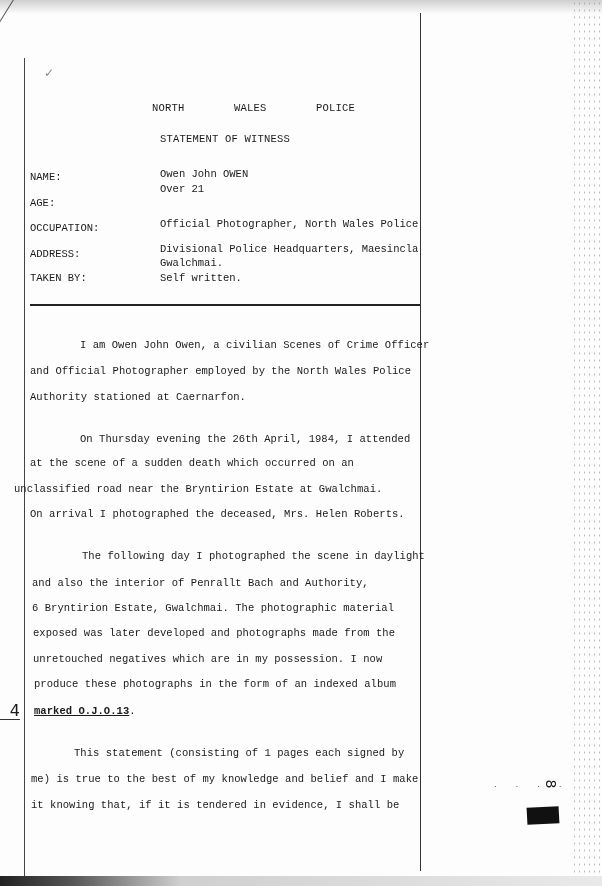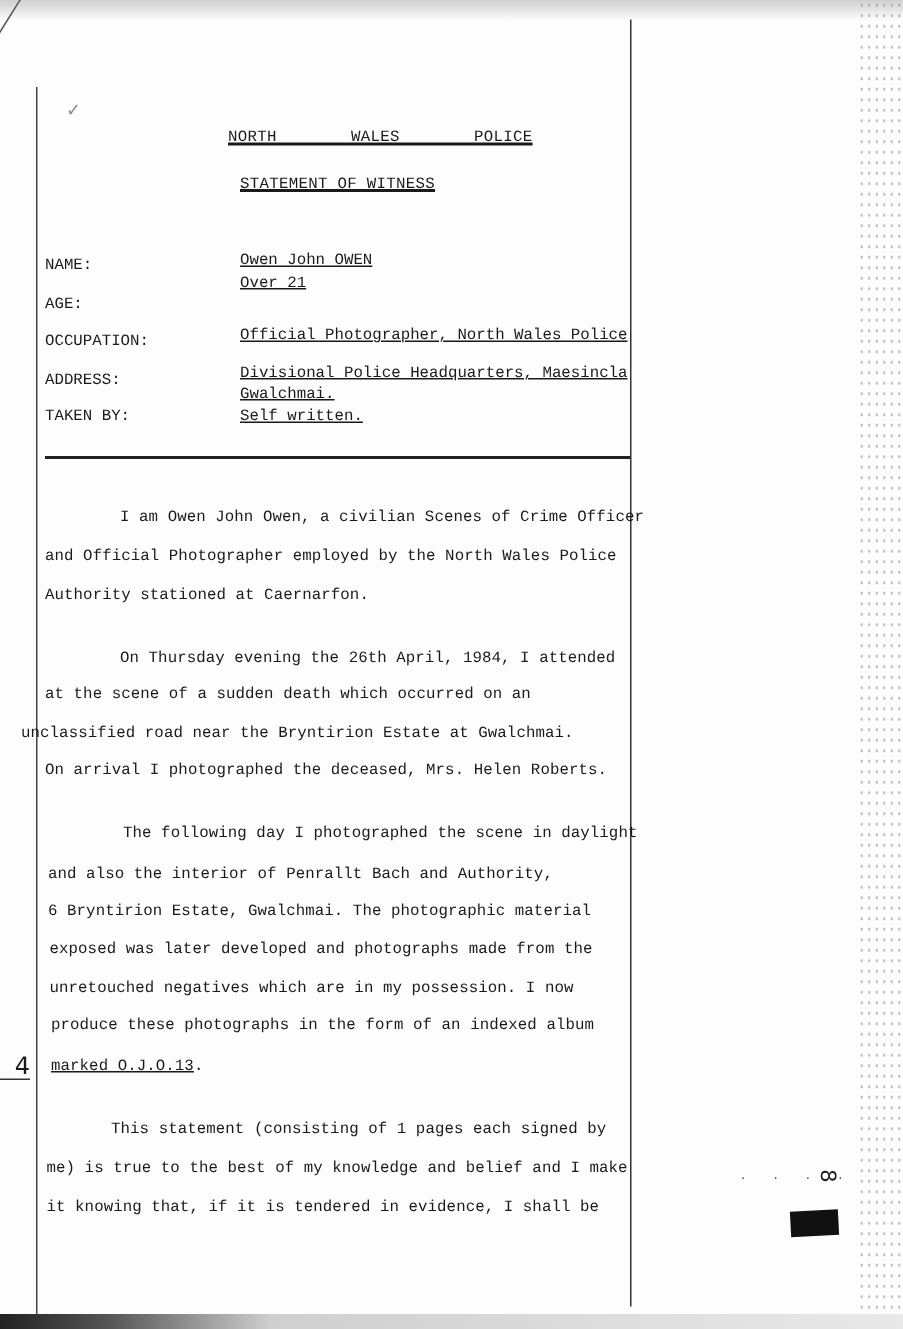--- a/index.html
+++ b/index.html
@@ -22,32 +22,32 @@
   .speckle-strip {
     position: absolute; left: 572px; top: 0; width: 30px; height: 886px;
     background-image: radial-gradient(#777 0.6px, transparent 0.8px);
     background-size: 5px 7px; opacity: 0.5;
   }
   .bottom-shade {
     position: absolute; left: 0; top: 876px; width: 602px; height: 10px;
     background: linear-gradient(90deg, #222 0, #555 12%, #cfcfcf 30%, #e9e9e9 100%);
   }
   .tick { position: absolute; left: 44px; top: 66px; font-family: "DejaVu Sans", sans-serif; font-size: 12px; color: #888; }
-  .header { position: absolute; font-size: 10.5px; text-decoration: underline; text-decoration-thickness: 1.5px; letter-spacing: 0.2px; }
+  .header { position: absolute; font-size: 10.5px; text-decoration-thickness: 1.5px; letter-spacing: 0.2px; margin-top: 16px; }
   .hdr1 { left: 152px; top: 86px; word-spacing: 10px; }
   .hdr2 { left: 160px; top: 117px; }
   .field-label { position: absolute; left: 30px; font-size: 10.5px; }
-  .field-value { position: absolute; left: 160px; font-size: 10.5px; white-space: nowrap; text-decoration: underline; }
+  .field-value { position: absolute; left: 160px; font-size: 10.5px; white-space: nowrap; }
   .divider { position: absolute; left: 30px; top: 304px; width: 390px; height: 2px; background: #222; }
   .para-line { position: absolute; font-size: 10.5px; white-space: nowrap; letter-spacing: 0.05px; }
   .margin-num {
     position: absolute; left: 0; top: 703px; font-family: "DejaVu Sans", sans-serif;
     font-size: 16px; width: 20px; text-align: right; border-bottom: 1px solid #333; line-height: 16px;
   }
-  .underline { text-decoration: underline; }
+  .underline { text-decoration: underline; font-weight: bold; }
   .stamp-mark { position: absolute; left: 547px; top: 776px; font-family: "DejaVu Sans", sans-serif; font-size: 14px; transform: rotate(90deg); }
   .stamp-block { position: absolute; left: 527px; top: 807px; width: 32px; height: 17px; background: #111; transform: rotate(-3deg); }
   .dots { position: absolute; left: 493px; top: 780px; font-size: 8px; letter-spacing: 6px; color: #555; }
 </style>
 </head>
 <body>
 
 <div class="top-shade"></div>
 <div class="diag-line"></div>
 <div class="left-margin-line"></div>

